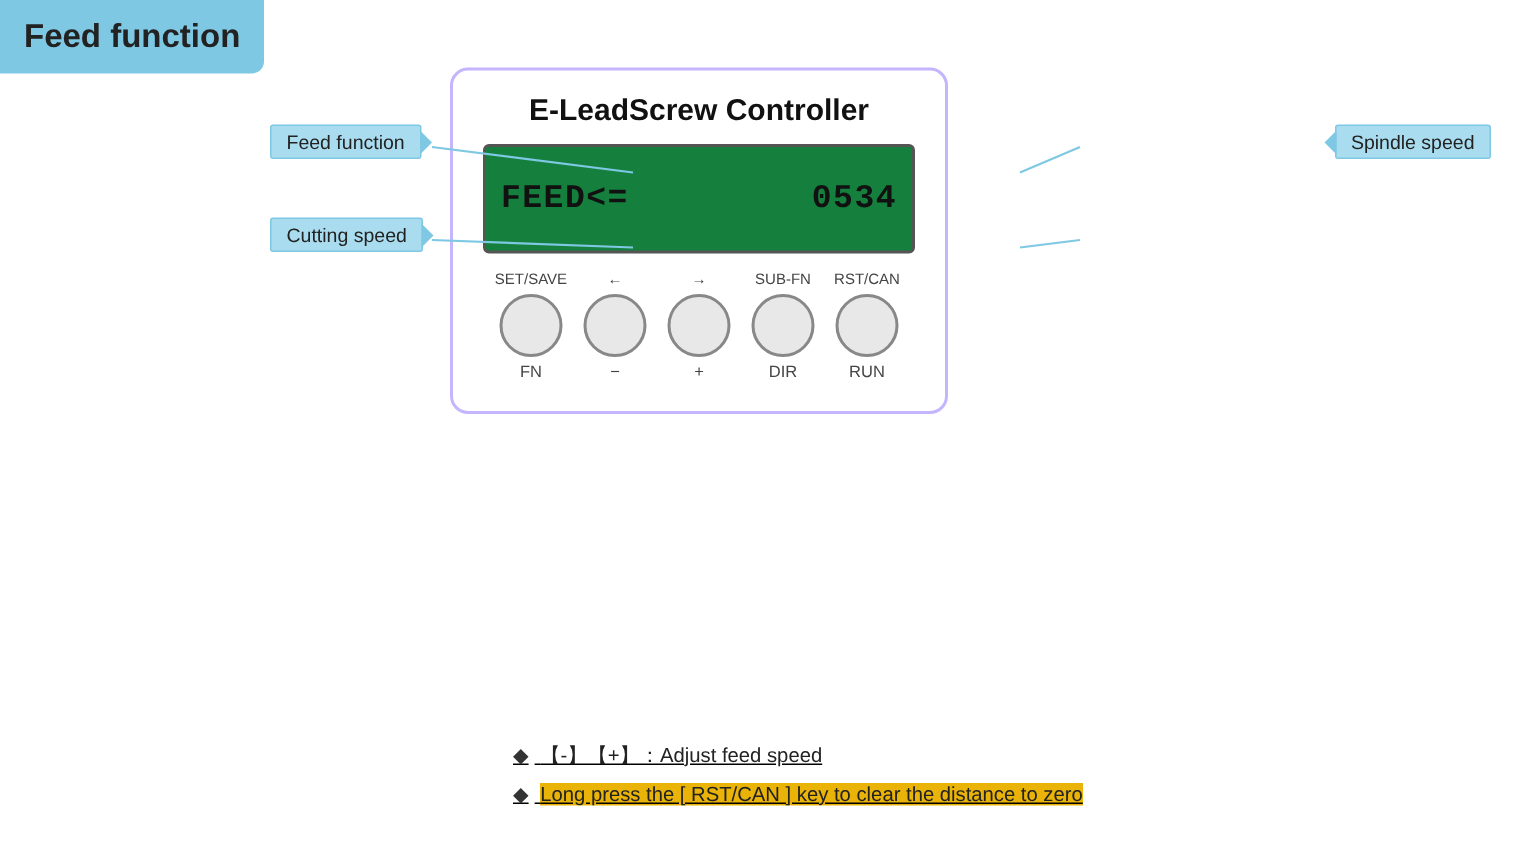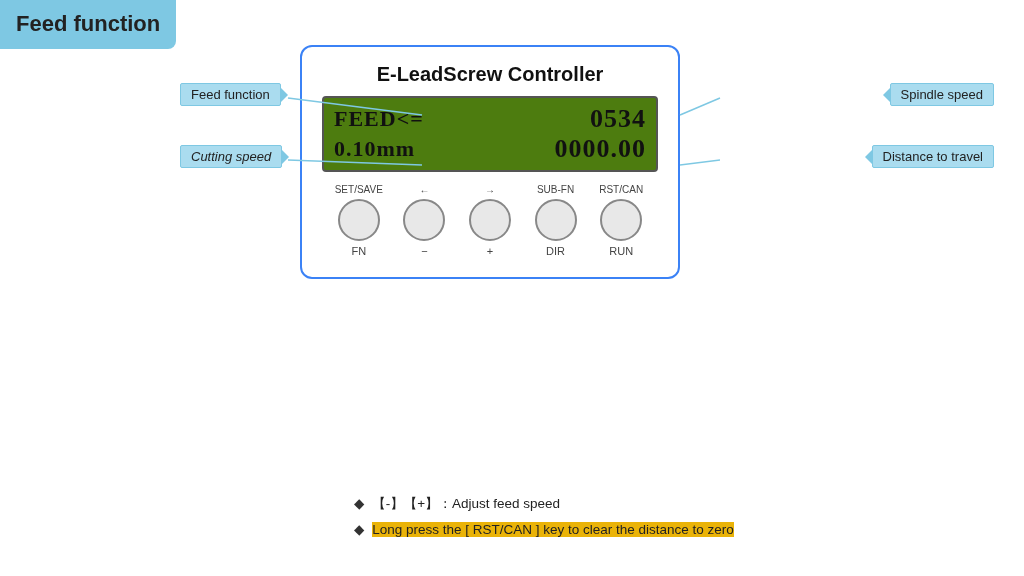--- a/index.html
+++ b/index.html
@@ -22,61 +22,61 @@
       border-radius: 0 0 8px 0;
       font-size: 22px;
       font-weight: bold;
       color: #222;
       line-height: 1.3;
       z-index: 10;
     }
 
     
     .controller-box {
-      border: 2px solid #3b82f6;
+      border: 2px solid #c4b5fd;
       border-radius: 12px;
       padding: 16px 20px 20px 20px;
       background: #fff;
-      width: 380px;
+      width: 332px;
       margin: 0 auto;
     }
 
     .controller-title {
       text-align: center;
       font-size: 20px;
       font-weight: bold;
       margin-bottom: 10px;
       color: #111;
     }
 
     
     .display-screen {
       border: 2px solid #555;
       border-radius: 4px;
-      background: #4d7c0f;
-      padding: 6px 10px;
+      background: #15803d;
+      padding: 22px 10px;
       margin-bottom: 12px;
-      font-family: Liberation Serif, serif;
+      font-family: Liberation Mono, monospace;
     }
 
     .display-row {
       display: flex;
       justify-content: space-between;
       align-items: center;
     }
 
     .display-left {
       font-size: 22px;
       font-weight: bold;
       color: #111;
       letter-spacing: 1px;
     }
 
     .display-right {
-      font-size: 26px;
+      font-size: 22px;
       font-weight: bold;
       color: #111;
       letter-spacing: 1px;
     }
 
     
     .buttons-section {
       margin-top: 4px;
     }
 
@@ -159,22 +159,23 @@
       top: 50%;
       transform: translateY(-50%);
       border: 8px solid transparent;
       border-right-color: #7ec8e3;
     }
 
     
     .instructions {
       position: absolute;
       bottom: 30px;
-      left: 352px;
+      left: 340px;
       right: 40px;
+      text-decoration: underline;
     }
 
     .instruction-item {
       font-size: 13.5px;
       color: #222;
       margin-bottom: 6px;
       line-height: 1.5;
       padding-left: 2px;
     }
 
@@ -196,24 +197,20 @@
 <div style="position:absolute; top:45px; left:180px; right:30px;">
 
   <div class="controller-box" style="position:relative; margin-left:120px;">
     <div class="controller-title">E-LeadScrew Controller</div>
 
     <div class="display-screen">
       <div class="display-row">
         <span class="display-left">FEED&lt;=</span>
         <span class="display-right">0534</span>
       </div>
-      <div class="display-row">
-        <span class="display-left">0.10mm</span>
-        <span class="display-right">0000.00</span>
-      </div>
     </div>
 
     <div class="buttons-section">
 
       <div class="button-labels-top">
         <span class="btn-label-top">SET/SAVE</span>
         <span class="btn-label-top">←</span>
         <span class="btn-label-top">→</span>
         <span class="btn-label-top">SUB-FN</span>
         <span class="btn-label-top">RST/CAN</span>
@@ -232,25 +229,24 @@
         <span class="btn-label-bottom">−</span>
         <span class="btn-label-bottom">+</span>
         <span class="btn-label-bottom">DIR</span>
         <span class="btn-label-bottom">RUN</span>
       </div>
     </div>
   </div>
 
   <div class="callout arrow-right" style="top: 38px; left: 0px; position:absolute;">Feed function</div>
 
-  <div class="callout arrow-right" style="top: 100px; left: 0px; position:absolute;font-style:italic;">Cutting speed</div>
+  <div class="callout arrow-right" style="top: 100px; left: 0px; position:absolute;">Cutting speed</div>
 
   <div class="callout arrow-left" style="top: 38px; right: 0px; position:absolute;">Spindle speed</div>
 
-  <div class="callout arrow-left" style="top: 100px; right: 0px; position:absolute;">Distance to travel</div>
 
   <svg style="position:absolute; top:0; left:0; width:100%; height:250px; pointer-events:none;">
 
     <line x1="108" y1="53" x2="242" y2="70" stroke="#7ec8e3" stroke-width="1.5"></line>
 
     <line x1="108" y1="115" x2="242" y2="120" stroke="#7ec8e3" stroke-width="1.5"></line>
 
     <line x1="540" y1="53" x2="500" y2="70" stroke="#7ec8e3" stroke-width="1.5"></line>
 
     <line x1="540" y1="115" x2="500" y2="120" stroke="#7ec8e3" stroke-width="1.5"></line>

